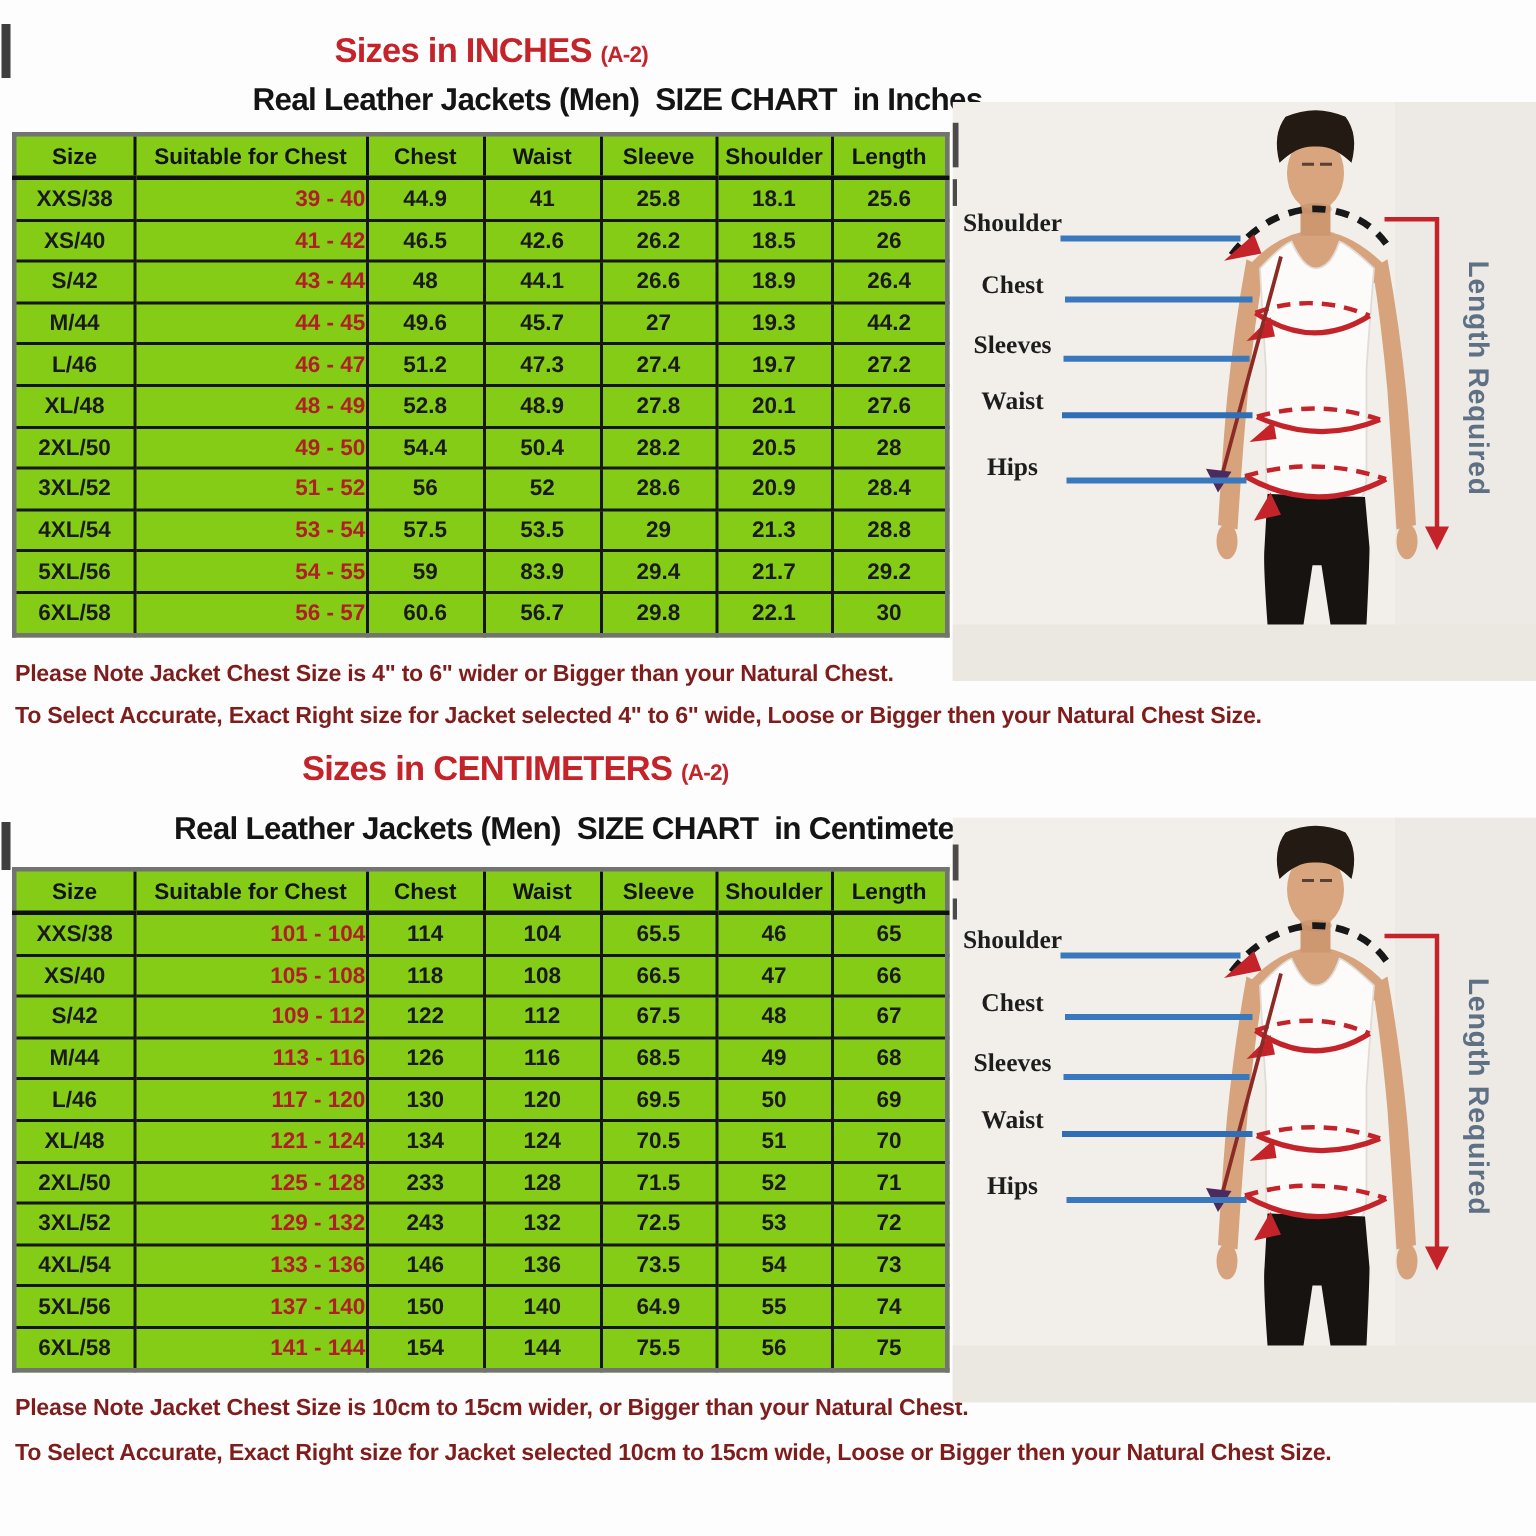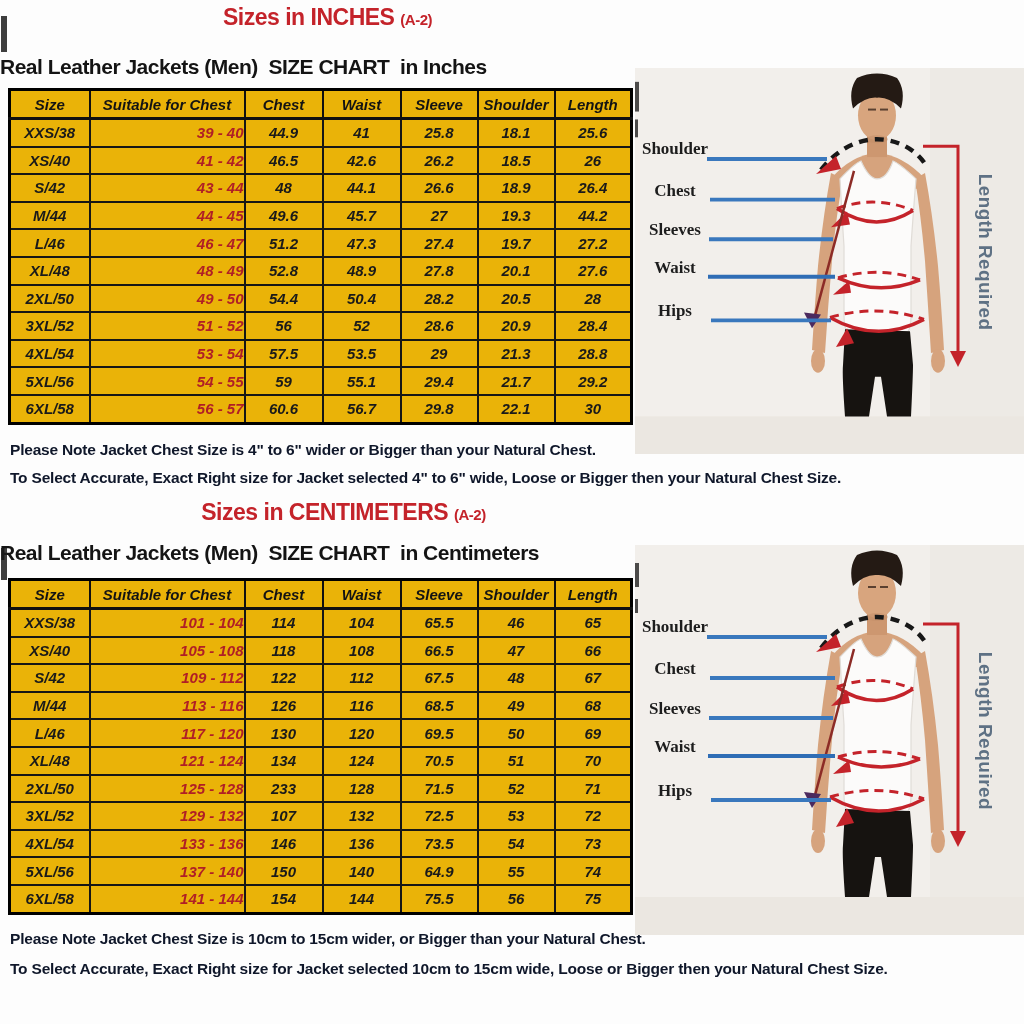--- a/index.html
+++ b/index.html
@@ -1,39 +1,39 @@
 <!DOCTYPE html>
 <html><head>
 <meta charset="utf-8">
 <style>
   html,body{margin:0;padding:0;background:#ffffff;}
   .page{position:relative;width:1024px;height:1024px;background:#fdfdfd;overflow:hidden;
         font-family:"Liberation Sans",sans-serif;color:#161616;}
   .abs{position:absolute;}
   .heading-red{width:655px;text-align:center;font-weight:bold;color:#c4232a;font-size:23px;letter-spacing:-0.5px;}
   .heading-red .suffix{font-size:15px;font-weight:bold;}
-  .table-title{width:655px;text-align:left;font-weight:bold;color:#141414;font-size:21px;
+  .table-title{width:655px;text-align:right;font-weight:bold;color:#141414;font-size:21px;
                letter-spacing:-0.5px;white-space:pre;}
-  table.size-chart{border-collapse:collapse;table-layout:fixed;width:622px;border:3px solid #000000;background:#eab308;font-style:italic;}
+  table.size-chart{border-collapse:collapse;table-layout:fixed;width:622px;border:3px solid #737373;background:#84cc16;}
   table.size-chart th{border:2px solid #101010;border-bottom:3px solid #101010;height:26px;
         font-size:15px;font-weight:bold;color:#131313;padding:0;text-align:center;}
   table.size-chart td{border:2px solid #161616;height:25.6px;font-size:15px;font-weight:bold;
         color:#1a1a1a;padding:0;text-align:center;}
   table.size-chart td.red{color:#b01f26;text-align:right;}
-  .note{font-weight:bold;font-size:15.5px;color:#0f172a;letter-spacing:-0.2px;white-space:pre;}
+  .note{font-weight:bold;font-size:15.5px;color:#7f1d1d;letter-spacing:-0.2px;white-space:pre;}
   .figure{width:389px;}
   .figure svg{display:block;width:100%;height:100%;}
   .artifact{background:#1c1c1c;opacity:.85;}
 </style>
 </head>
 <body>
 
 <div class="page">
 
-  <div class="abs heading-red" style="top:4px;left:0;">
+  <div class="abs heading-red" style="top:20px;left:0;">
     <span>Sizes in INCHES</span>
     <span class="suffix">(A-2)</span>
   </div>
   <div class="abs table-title" style="top:55px;left:0;">Real Leather Jackets (Men)  SIZE CHART  in Inches</div>
 
   <table class="size-chart abs" style="top:88px;left:8px;">
     <colgroup>
         <col style="width:80px">
         <col style="width:155px">
         <col style="width:78px">
@@ -132,21 +132,21 @@
           <td>57.5</td>
           <td>53.5</td>
           <td>29</td>
           <td>21.3</td>
           <td>28.8</td>
         </tr>
         <tr>
           <td>5XL/56</td>
           <td class="red">54 - 55</td>
           <td>59</td>
-          <td>55.1</td>
+          <td>83.9</td>
           <td>29.4</td>
           <td>21.7</td>
           <td>29.2</td>
         </tr>
         <tr>
           <td>6XL/58</td>
           <td class="red">56 - 57</td>
           <td>60.6</td>
           <td>56.7</td>
           <td>29.8</td>
@@ -246,21 +246,21 @@
           <td class="red">125 - 128</td>
           <td>233</td>
           <td>128</td>
           <td>71.5</td>
           <td>52</td>
           <td>71</td>
         </tr>
         <tr>
           <td>3XL/52</td>
           <td class="red">129 - 132</td>
-          <td>107</td>
+          <td>243</td>
           <td>132</td>
           <td>72.5</td>
           <td>53</td>
           <td>72</td>
         </tr>
         <tr>
           <td>4XL/54</td>
           <td class="red">133 - 136</td>
           <td>146</td>
           <td>136</td>

